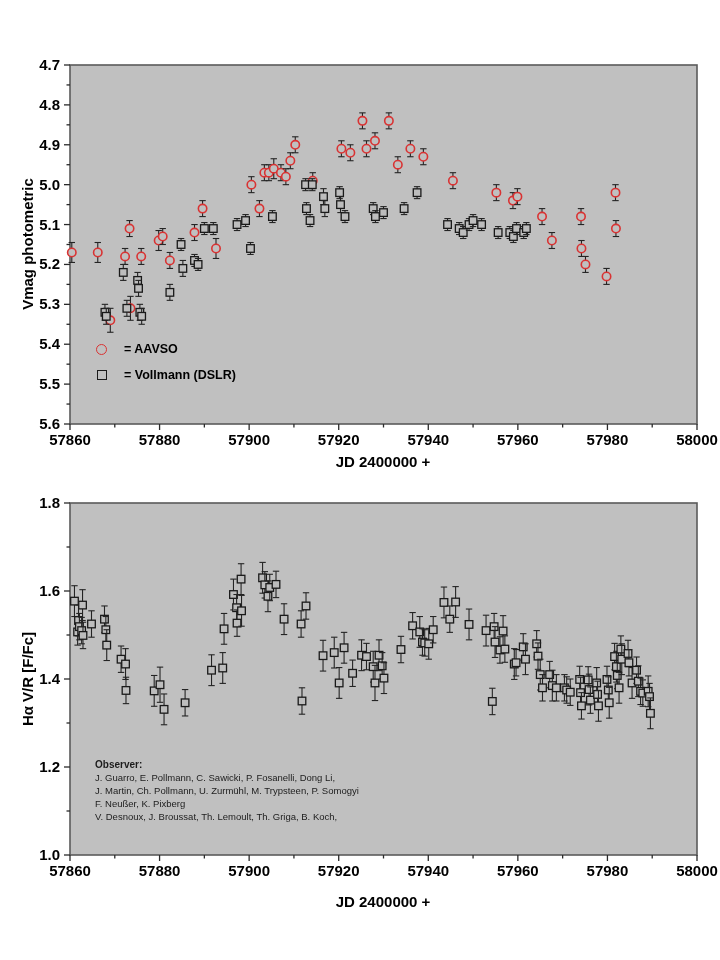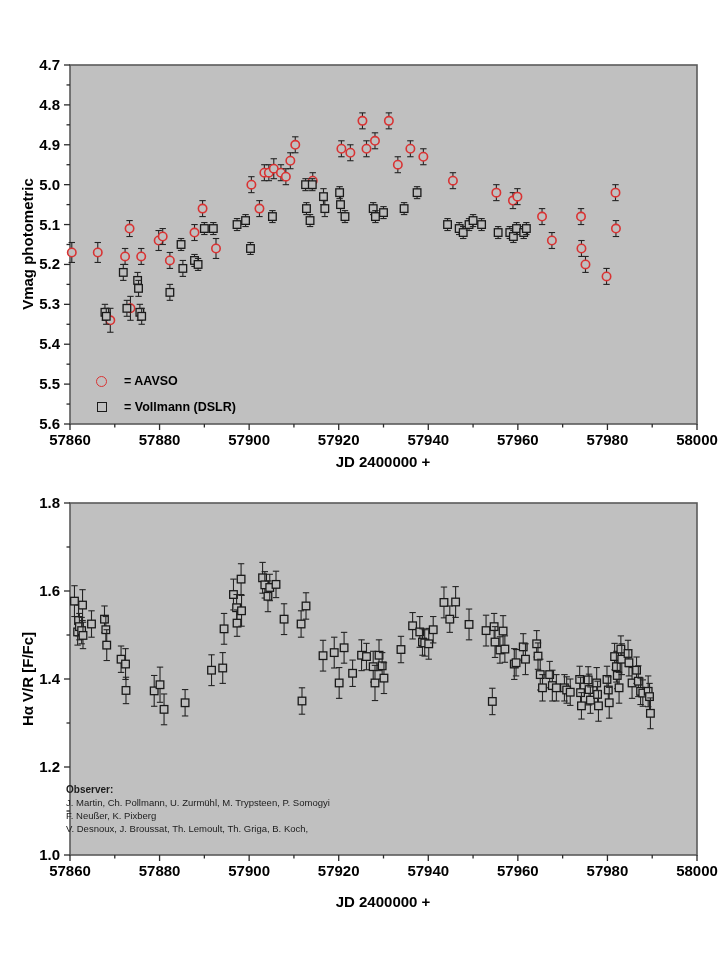--- a/index.html
+++ b/index.html
@@ -7,34 +7,34 @@
     position:relative; width:720px; height:960px; background:#ffffff;
     font-family:"Liberation Sans", sans-serif; overflow:hidden;
   }
   svg.charts { position:absolute; left:0; top:0; }
   .axis-title {
     position:absolute; font-weight:bold; font-size:15px; color:#000;
     white-space:nowrap;
   }
   .axis-title.rot { transform:translate(-50%,-50%) rotate(-90deg); }
   .axis-title.hor { transform:translateX(-50%); }
-  .legend { position:absolute; left:96px; top:368px; }
+  .legend { position:absolute; left:96px; top:336px; }
   .legend-row { display:flex; align-items:center; height:26px; }
   .legend-marker-circle {
     width:9px; height:9px; border:1.6px solid #d93333; border-radius:50%;
     display:inline-block; background:transparent;
   }
   .legend-marker-square {
     width:8px; height:8px; border:1.5px solid #1a1a1a;
     display:inline-block; background:transparent; margin-left:1px;
   }
   .legend-label { font-weight:bold; font-size:12.5px; color:#000; margin-left:17px; }
   .observers {
-    position:absolute; left:66px; top:758px; width:330px;
-    font-size:9.5px; line-height:13px; color:#1c1c1c;margin-top:25px;
+    position:absolute; left:95px; top:758px; width:330px;
+    font-size:9.5px; line-height:13px; color:#1c1c1c;
   }
   .observers .obs-title { font-weight:bold; font-size:10px; }
 </style>
 </head>
 <body>
 
 <div class="page">
 
   <svg class="charts" id="charts-svg" width="720" height="960">
       <g>
@@ -935,18 +935,19 @@
       <span class="legend-label">= AAVSO</span>
     </div>
     <div class="legend-row">
       <span class="legend-marker-square"></span>
       <span class="legend-label">= Vollmann (DSLR)</span>
     </div>
   </div>
 
   <div class="observers">
     <div class="obs-title">Observer:</div>
+    <div>J. Guarro, E. Pollmann, C. Sawicki, P. Fosanelli, Dong Li,</div>
     <div>J. Martin, Ch. Pollmann, U. Zurmühl, M. Trypsteen, P. Somogyi</div>
     <div>F. Neußer, K. Pixberg</div>
     <div>V. Desnoux, J. Broussat, Th. Lemoult, Th. Griga, B. Koch,</div>
   </div>
 
 </div>
 
 </body></html>

